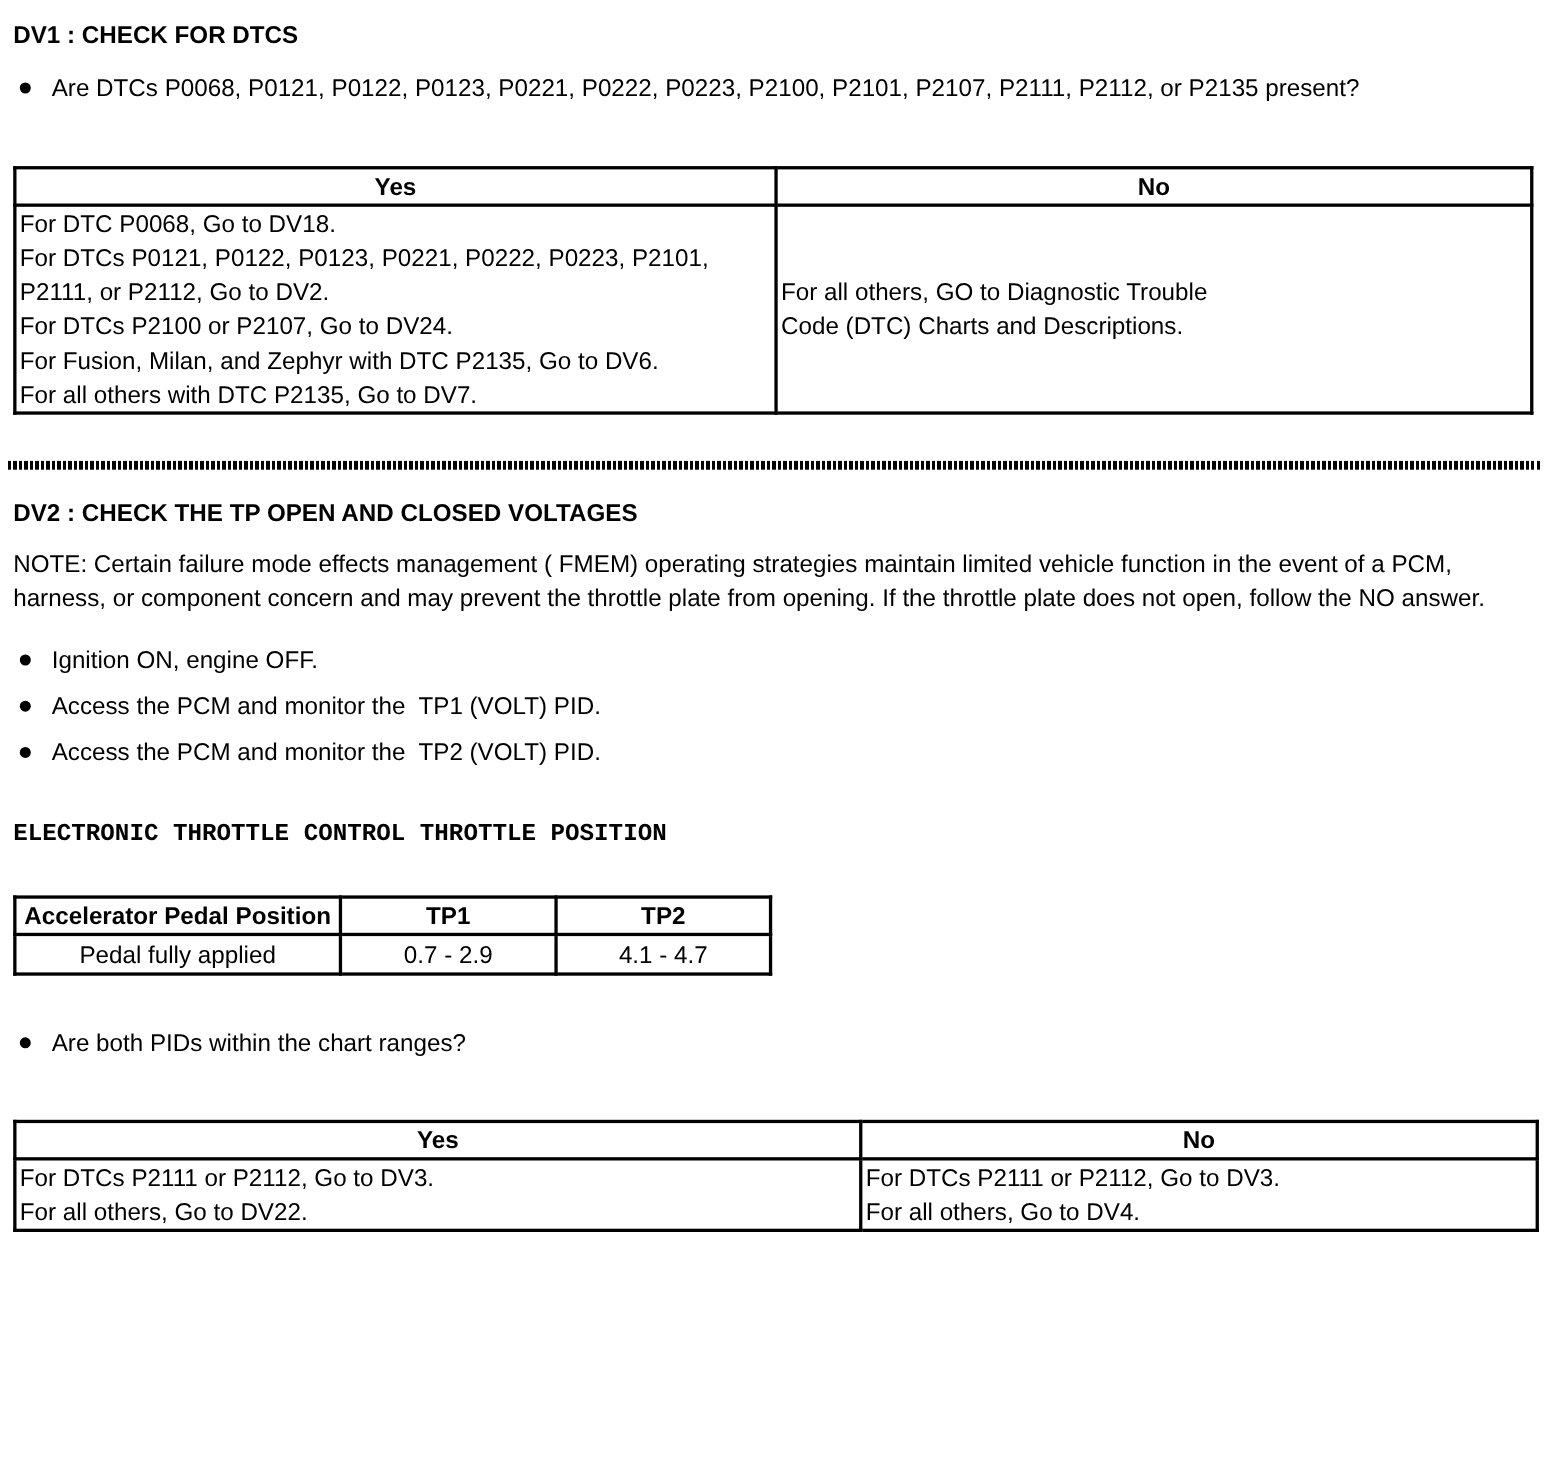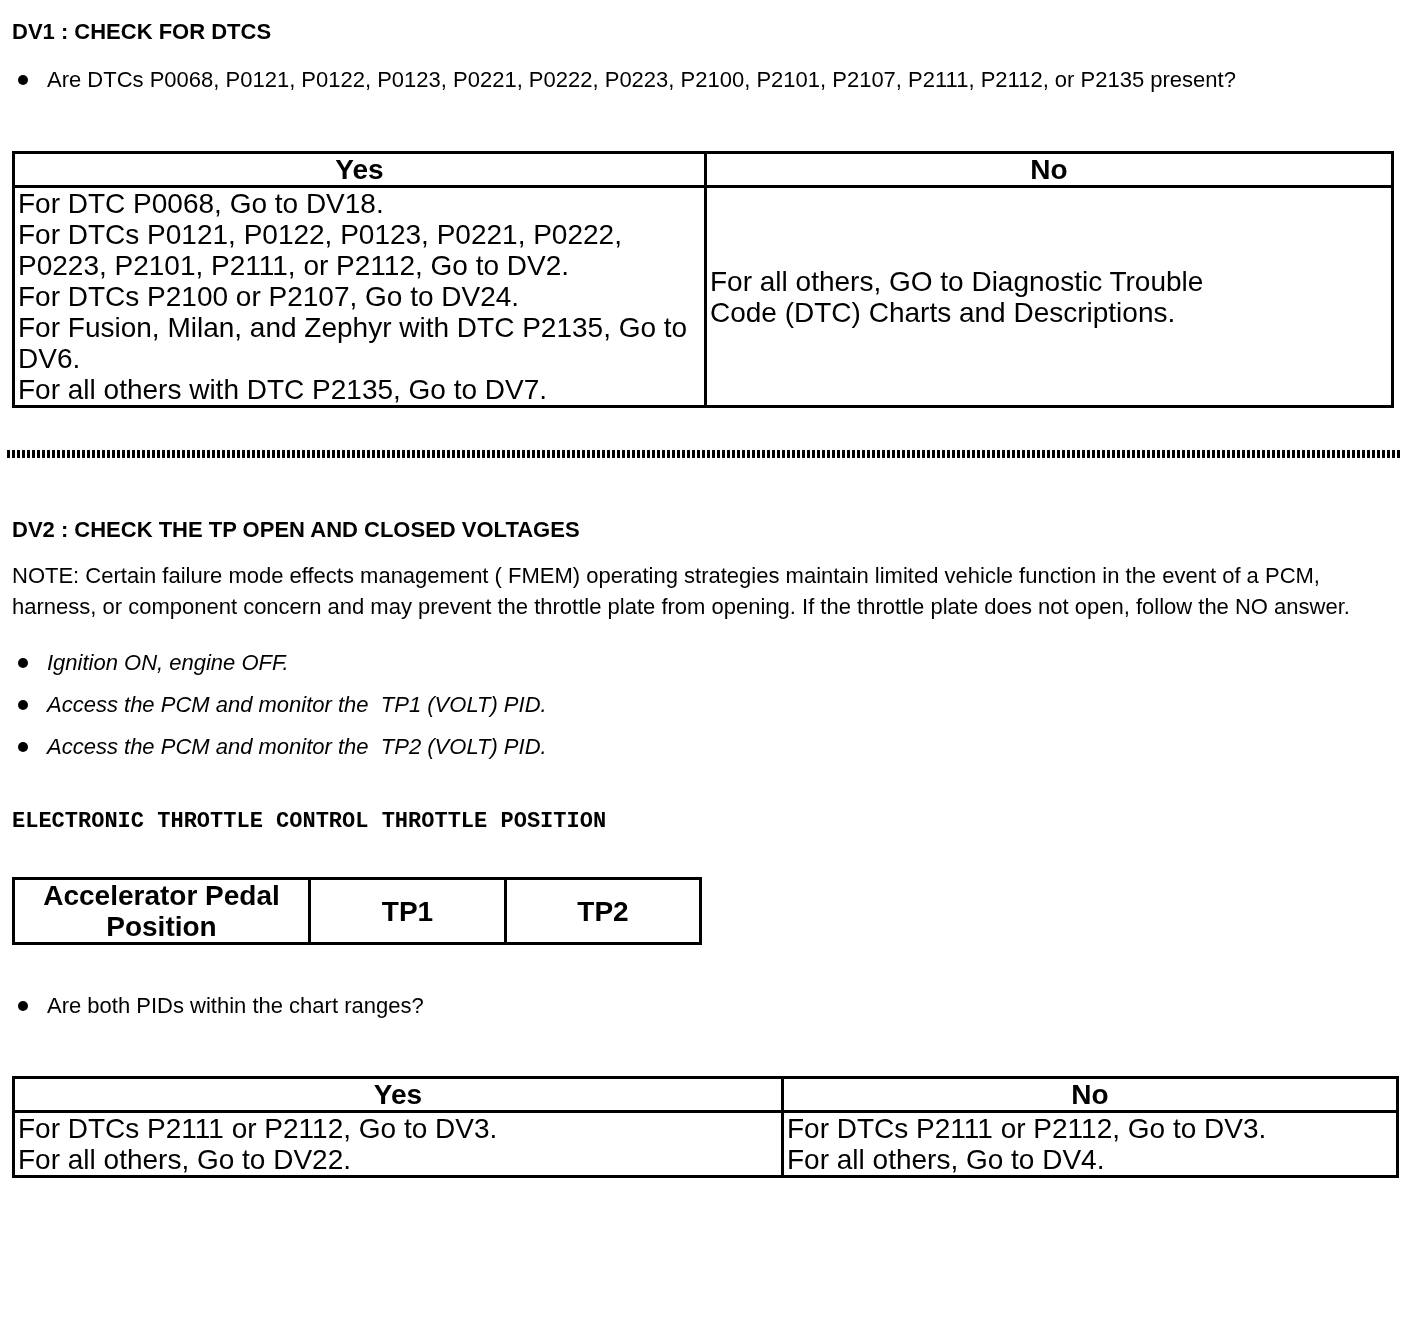--- a/index.html
+++ b/index.html
@@ -39,42 +39,42 @@
   }
   .q1 { margin-top: 17px; }
   table {
     border-collapse: collapse;
     table-layout: fixed;
     background: #fff;
   }
   th, td {
     border: 3px solid #000;
     padding: 0 3px;
-    font-size: 28px;
+    font-size: 22px;
     line-height: 31px;
   }
   th {
     font-weight: bold;
     text-align: center;
   }
   .decision-table { margin-top: 56px; width: 1379px; }
   .decision-table td { vertical-align: top; text-align: left; }
   .decision-table td.middle { vertical-align: middle; }
   .pre-line { white-space: pre-line; }
   .divider {
     margin-top: 42px;
     margin-left: -5px;
     width: 1393px;
     height: 8px;
     background: repeating-linear-gradient(90deg, #000 0 3px, #fff 3px 5px);
   }
-  .dv2-title { margin-top: 56px; }
+  .dv2-title { margin-top: 24px; }
   .note { margin-top: 15px; }
   .steps { margin-top: 25px; }
-  .steps .bullet-item { margin-bottom: 11px; font-style: italic; }
+  .steps .bullet-item { margin-bottom: 11px; }
   .step-text { white-space: pre-wrap; }
   .etc-heading { margin-top: 44px; font-family: Liberation Mono, monospace; }
   .tp-table { margin-top: 40px; width: 687px; border-radius: 30px; }
   .tp-table th, .tp-table td { text-align: center; vertical-align: middle; }
   .tp-table td { line-height: 33px; }
   .q2 { margin-top: 45px; }
   .result-table { margin-top: 55px; width: 1384px; }
   .result-table td { vertical-align: top; text-align: left; }
 </style>
 </head>
@@ -135,20 +135,25 @@
         <col style="width:195px">
       </colgroup>
     <thead>
       <tr>
         <th>Accelerator Pedal Position</th>
         <th>TP1</th>
         <th>TP2</th>
       </tr>
     </thead>
     <tbody>
+      <tr>
+        <td>Pedal fully applied</td>
+        <td>0.7 - 2.9</td>
+        <td>4.1 - 4.7</td>
+      </tr>
     </tbody>
   </table>
 
   <div class="bullet-item bold q2"><span class="bullet-dot"></span><span>Are both PIDs within the chart ranges?</span></div>
 
   <table class="result-table">
     <colgroup>
         <col style="width:769px">
         <col style="width:615px">
       </colgroup>

